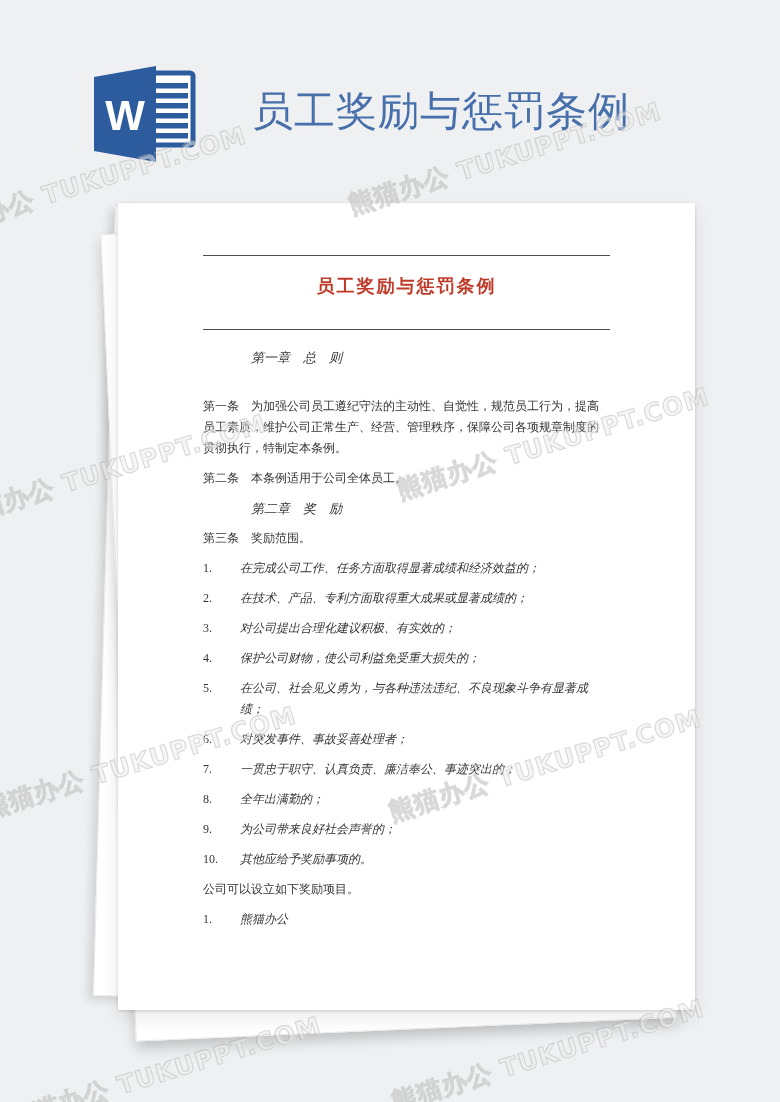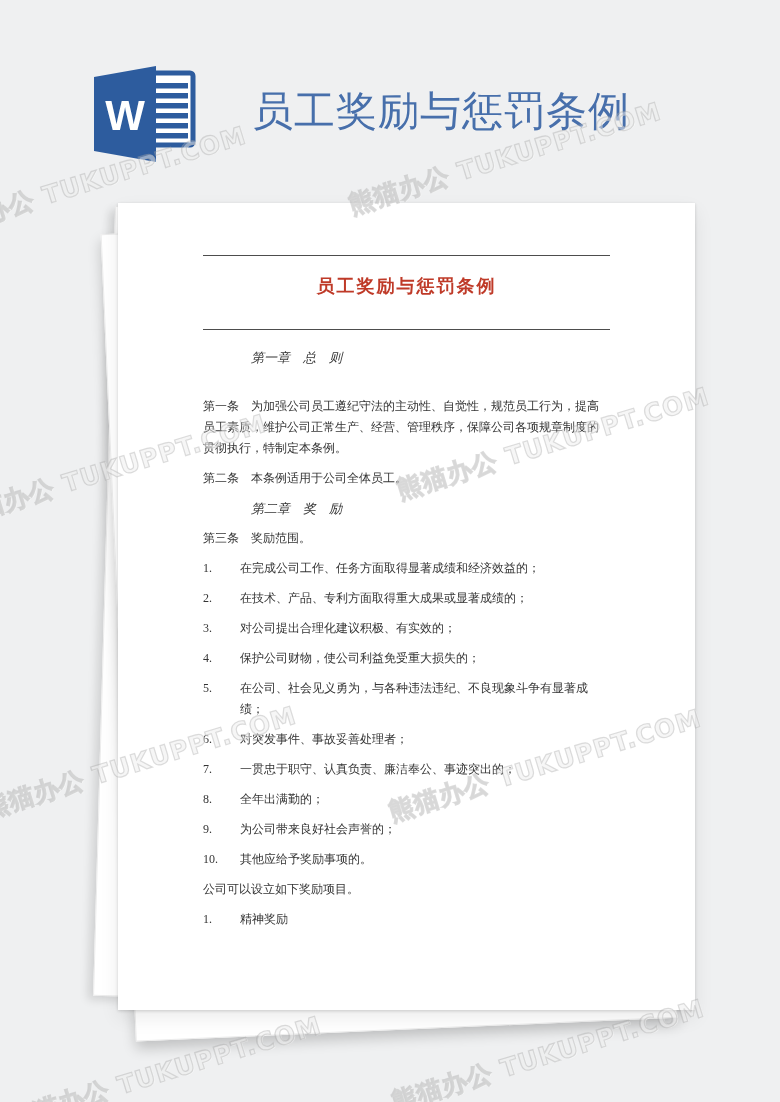--- a/index.html
+++ b/index.html
@@ -51,21 +51,21 @@
     margin-top:17px;text-align:center;
     font-size:18px;line-height:26px;font-weight:bold;color:#bf3a28;
     letter-spacing:2px;
   }
   .doc-chapter{margin:17px 0 0;padding-left:48px;font-size:13px;font-weight:500;font-style:italic;}
   .doc-chapter.ch2{margin-top:9px;}
   .doc-p{margin:9px 0 0;}
   .doc-p.lead{margin-top:28px;}
   .doc-item{margin:9px 0 0;display:flex;}
   .doc-item .num{flex:0 0 37px;}
-  .doc-item .itx{flex:1 1 auto;}
+  .doc-item .itx{flex:1 1 auto;font-style:italic;}
 
   
   .wm-layer{position:absolute;left:0;top:0;width:780px;height:1102px;z-index:10;pointer-events:none;}
   .wm{
     position:absolute;white-space:nowrap;
     transform:translate(-50%,-50%) rotate(-17deg);
     font-size:25px;font-weight:bold;letter-spacing:1px;
     font-family:"DejaVu Sans","Liberation Sans",sans-serif;
     color:rgba(200,200,200,0.16);
     -webkit-text-stroke:1.2px rgba(168,168,168,0.38);
@@ -152,21 +152,21 @@
         <span class="itx">为公司带来良好社会声誉的；</span>
       </div>
       <div class="doc-item">
         <span class="num">10.</span>
         <span class="itx">其他应给予奖励事项的。</span>
       </div>
 
       <p class="doc-p">公司可以设立如下奖励项目。</p>
       <div class="doc-item">
         <span class="num">1.</span>
-        <span class="itx">精神奖励</span>
+        <span class="itx">熊猫办公</span>
       </div>
     </div>
   </div>
 
   <div class="wm-layer">
     <span class="wm">熊猫办公 TUKUPPT.COM</span>
     <span class="wm">熊猫办公 TUKUPPT.COM</span>
     <span class="wm">熊猫办公 TUKUPPT.COM</span>
     <span class="wm">熊猫办公 TUKUPPT.COM</span>
     <span class="wm">熊猫办公 TUKUPPT.COM</span>

